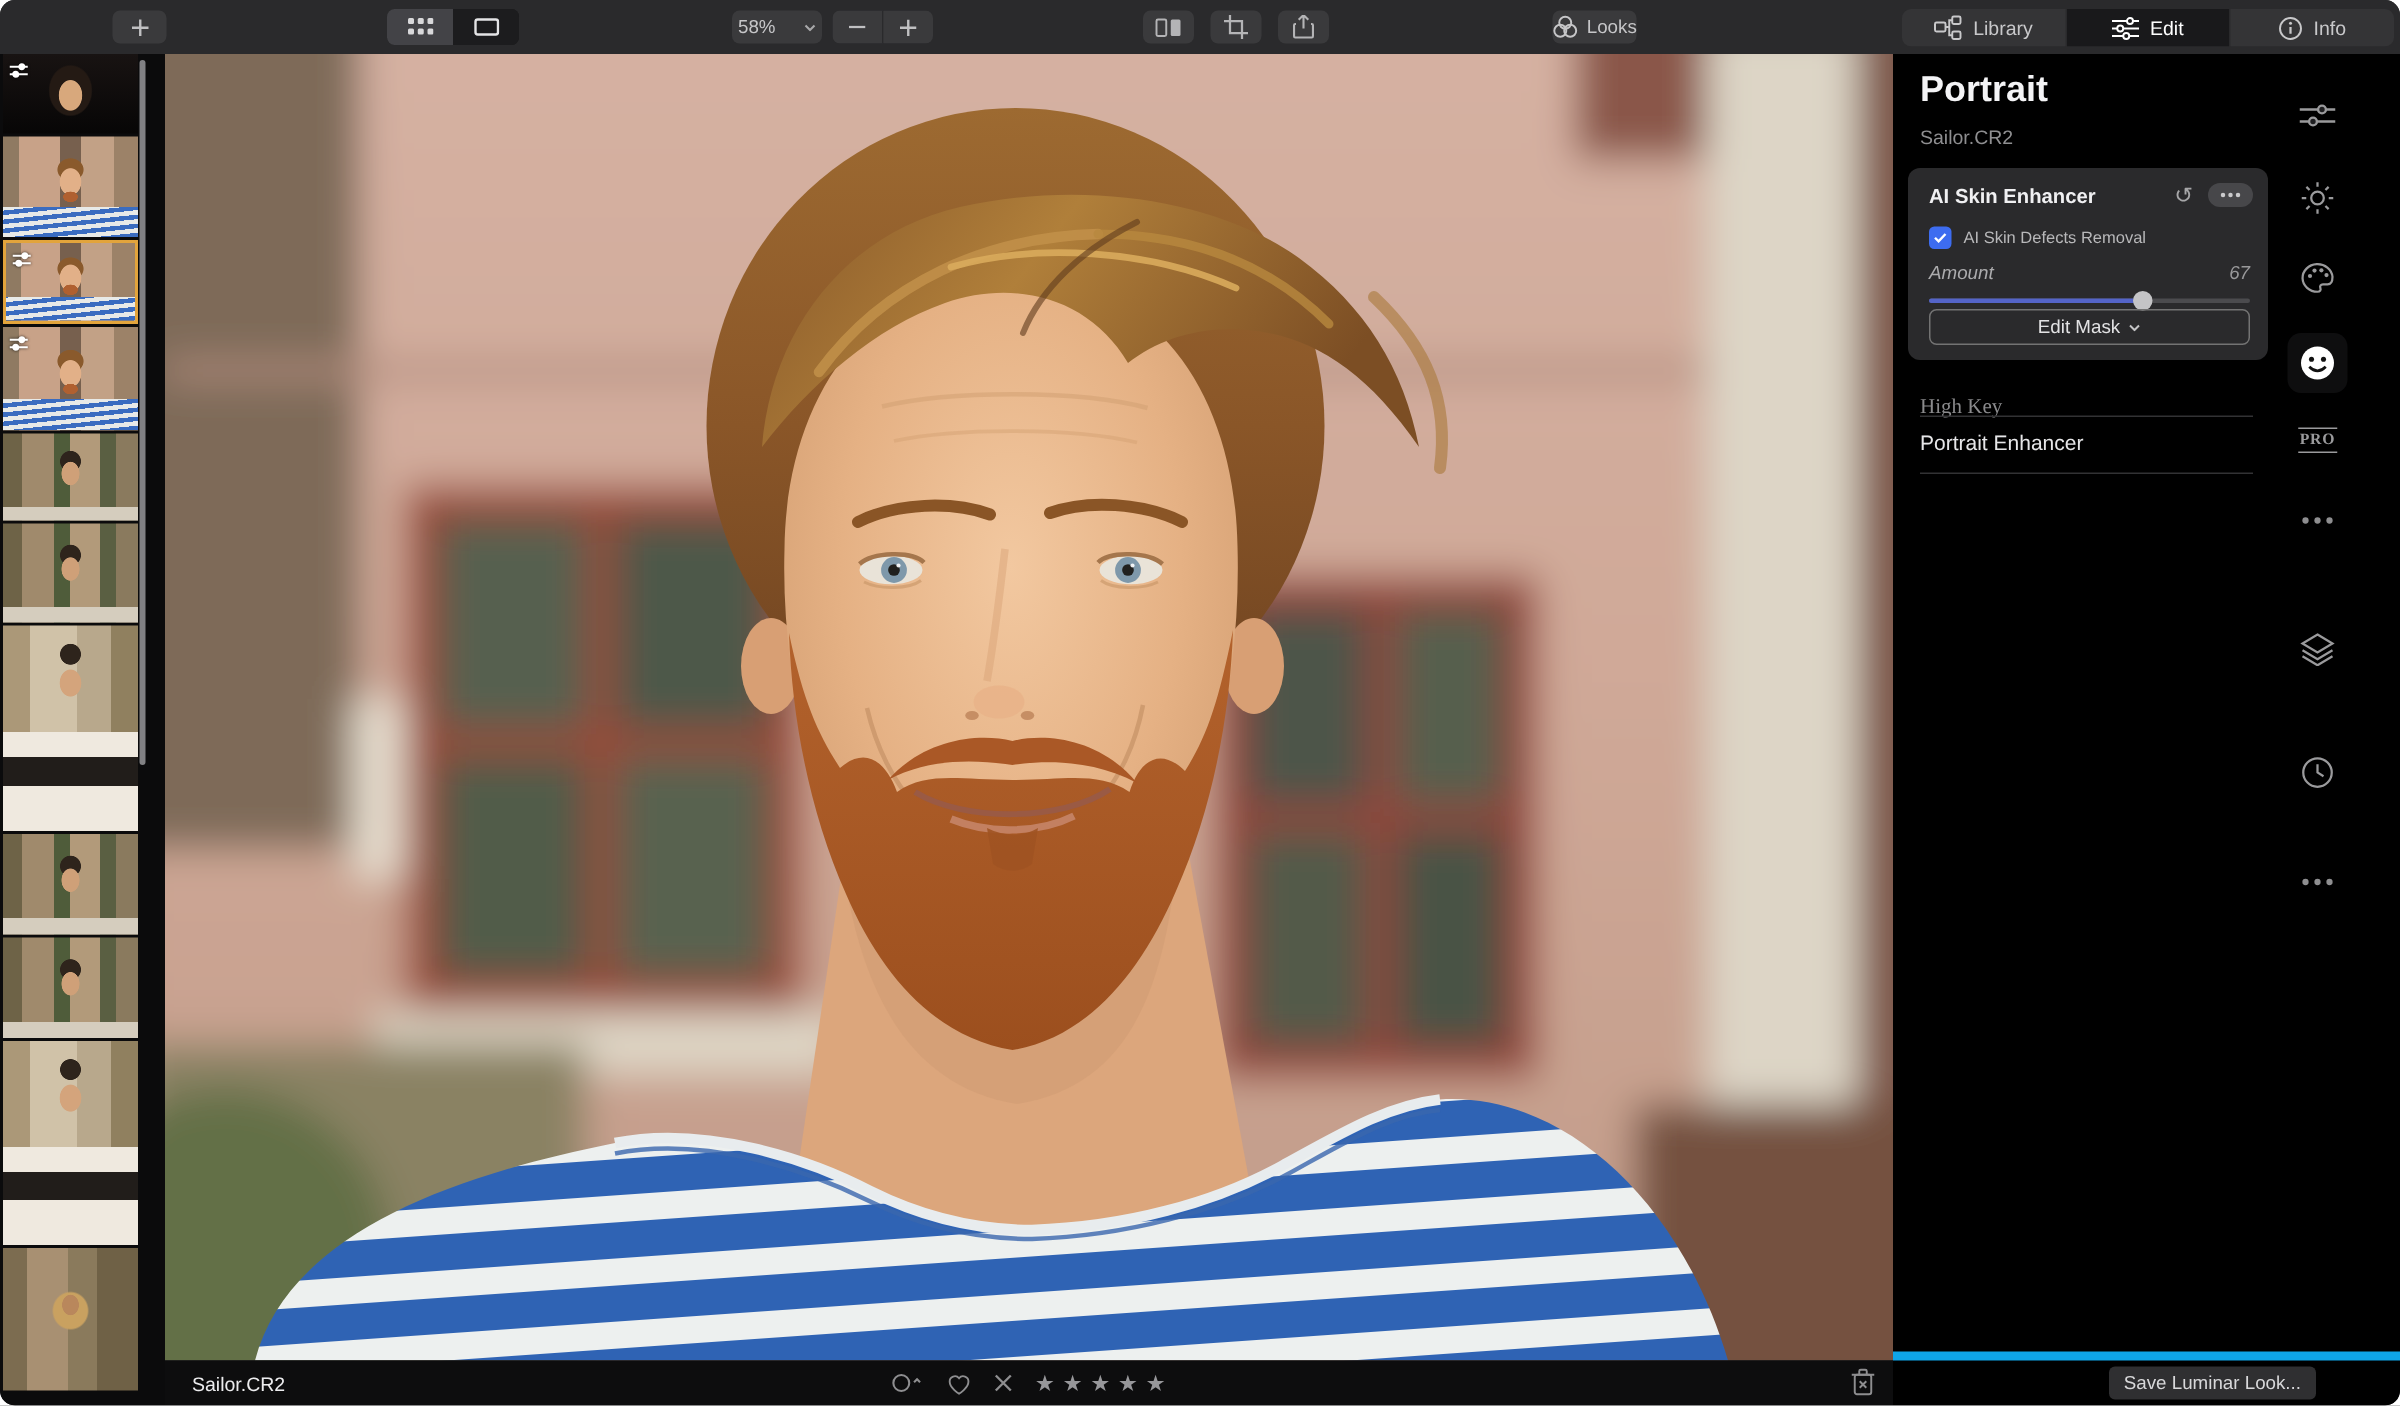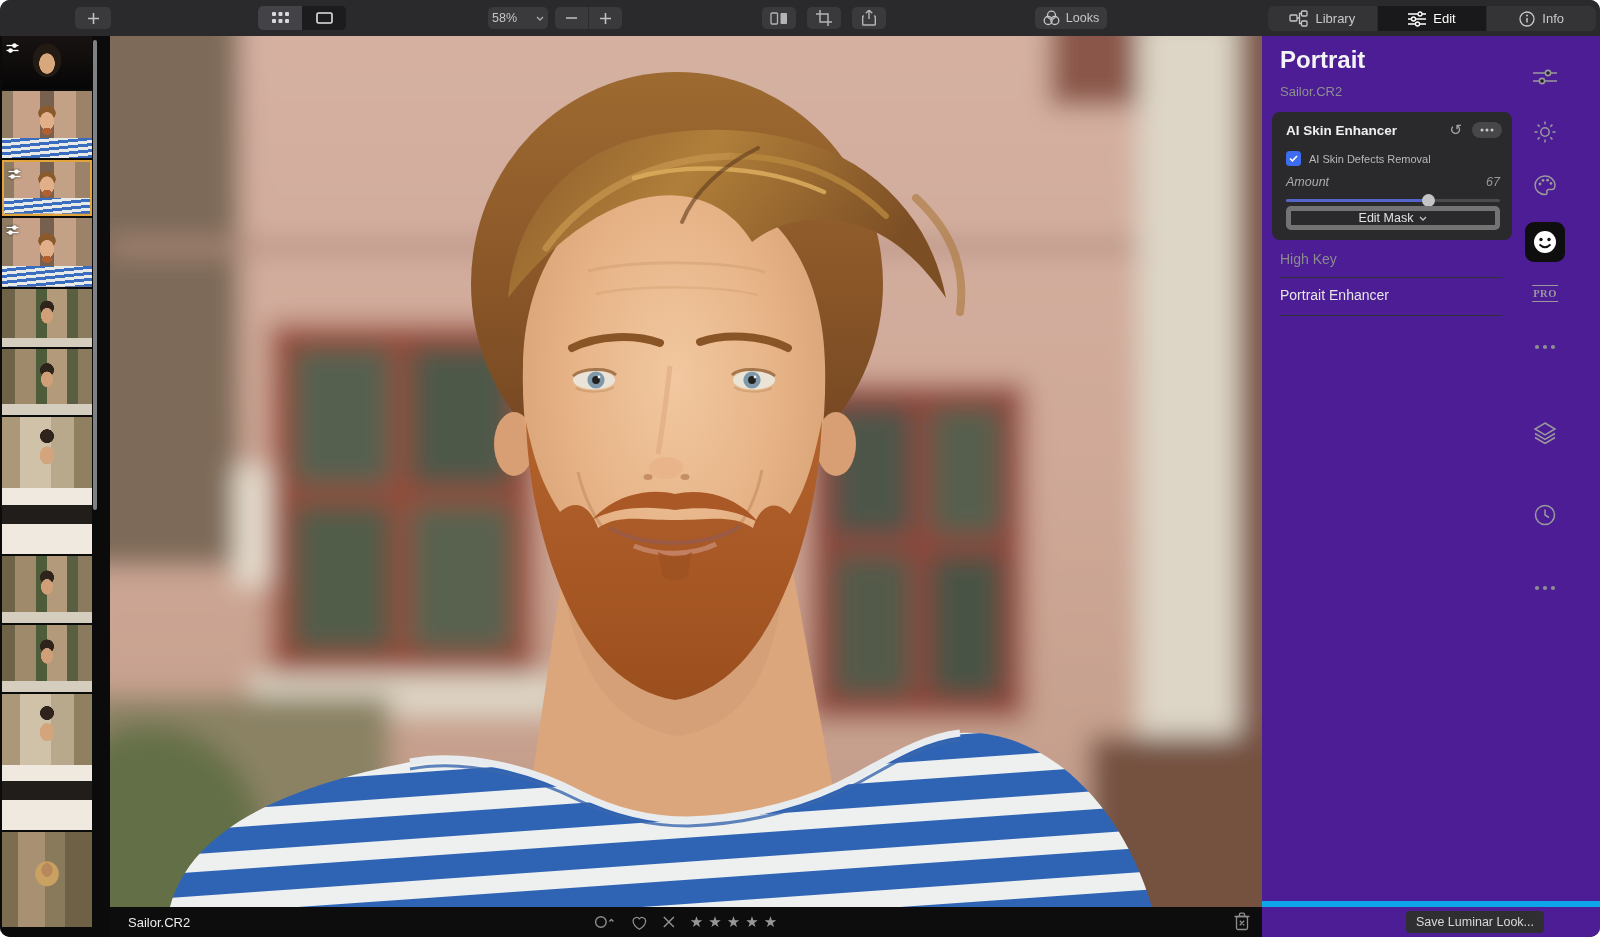--- a/index.html
+++ b/index.html
@@ -12,21 +12,21 @@
   .tb-plus{left:75px;width:36px;}
   .toggle{position:absolute;left:258px;top:6px;height:24px;display:flex;border-radius:5px;overflow:hidden;background:#1c1c1e;}
   .seg{width:44px;height:24px;display:flex;align-items:center;justify-content:center;}
   .seg.grid{background:#434347;}
   .seg.single{background:#1c1c1e;}
   .zoomdd{left:488px;width:60px;gap:19px;}
   .stepper{position:absolute;left:555px;top:7px;height:22px;display:flex;border-radius:5px;overflow:hidden;}
   .stepper .cell{width:33px;height:22px;background:#3a3a3c;display:flex;align-items:center;justify-content:center;color:#c6c6c8;}
   .stepper .cell:first-child{border-right:1px solid #2a2a2c;}
   .tb-ic{left:762px;width:34px;} .tb-crop{left:807px;width:34px;} .tb-share{left:852px;width:34px;}
-  .tb-looks{left:1035px;width:72px;gap:6px;}
+  .tb-looks{left:1035px;width:56px;gap:6px;}
   .tabgroup{position:absolute;right:4px;left:1268px;top:6px;height:25px;display:flex;gap:1px;border-radius:6px;overflow:hidden;}
   .tab{flex:1;background:#343436;display:flex;align-items:center;justify-content:center;gap:7px;
     color:#c8c8ca;font-size:13px;}
   .tab.active{background:#19191b;color:#ffffff;}
   
   .filmstrip{position:absolute;left:0;top:36px;width:110px;bottom:0;background:#0b0b0c;overflow:hidden;}
   .thumb{position:relative;width:90px;margin:0 0 2px 2px;box-sizing:border-box;background:#333;}
   .thumb.selected{border:2px solid #e2a43c;}
   .badge{position:absolute;top:3px;left:4px;filter:drop-shadow(0 0 1px rgba(0,0,0,.8));}
   .fs-scroll{position:absolute;right:13px;top:4px;width:4px;height:470px;background:#97979a;border-radius:2px;opacity:.85;}
@@ -53,39 +53,39 @@
     linear-gradient(90deg,#7c6c50 0 18%,#a89072 18% 48%,#8a7a5c 48% 70%,#6f6146 70%);}
   
   .canvas{position:absolute;left:110px;top:36px;width:1152px;height:871px;background:#262626;overflow:hidden;}
   .canvas svg{display:block;width:100%;height:100%;}
   .canvas-bar{position:absolute;left:110px;width:1152px;bottom:0;height:30px;background:#0d0d0e;display:flex;align-items:center;}
   .cb-name{margin-left:18px;color:#ececee;font-size:13px;}
   .cb-center{position:absolute;left:50%;transform:translateX(-50%);display:flex;align-items:center;gap:15px;color:#8e8e90;}
   .stars{display:flex;gap:4px;font-size:15px;color:#97979a;letter-spacing:1px;}
   .cb-trash{position:absolute;right:12px;top:5px;}
   
-  .rpanel{position:absolute;left:1262px;top:36px;right:0;bottom:0;background:#4c1d95;}
+  .rpanel{position:absolute;left:1262px;top:36px;right:0;bottom:0;background:#000000;}
   .p-title{position:absolute;left:18px;top:10px;font-size:24px;font-weight:bold;color:#f4f4f6;}
   .p-file{position:absolute;left:18px;top:48px;font-size:13px;color:#8e8e90;}
   .card{position:absolute;left:10px;top:76px;width:240px;height:128px;background:#2a2a2c;border-radius:8px;}
   .card-head{position:absolute;top:9px;left:14px;right:10px;display:flex;align-items:center;}
   .card-title{font-size:13.5px;font-weight:bold;color:#f0f0f2;flex:1;}
   .undo{color:#a6a6a8;font-size:15px;margin-right:10px;}
   .dots-pill{width:30px;height:16px;border-radius:8px;background:#47474a;display:flex;align-items:center;justify-content:center;}
   .chk-row{position:absolute;top:39px;left:14px;display:flex;align-items:center;gap:8px;}
   .checkbox{width:15px;height:15px;border-radius:3.5px;background:#3d6cf0;display:flex;align-items:center;justify-content:center;}
   .chk-label{font-size:11px;color:#b8b8ba;}
   .amt-row{position:absolute;top:63px;left:14px;right:12px;display:flex;justify-content:space-between;font-style:italic;}
   .amt-label{font-size:12.5px;color:#ababad;}
   .amt-val{font-size:12.5px;color:#98989a;}
   .slider{position:absolute;top:87px;left:14px;right:12px;height:3px;background:#4b4b4e;border-radius:2px;}
   .slider-fill{position:absolute;left:0;top:0;height:3px;background:#5464c8;border-radius:2px;}
   .slider-knob{position:absolute;top:-5px;width:13px;height:13px;margin-left:-7px;border-radius:50%;background:#c4c4c6;}
   .editmask{position:absolute;left:14px;right:12px;bottom:10px;height:24px;background:transparent;
-    border:5px solid #737373;border-radius:5px;color:#e2e2e4;font-size:12.5px;font-family:inherit;
+    border:1px solid #737373;border-radius:5px;color:#e2e2e4;font-size:12.5px;font-family:inherit;
     display:flex;align-items:center;justify-content:center;gap:6px;}
   .sec{position:absolute;left:18px;right:95px;font-size:14px;}
   .sec-dim{color:#8a8a8c;} .sec-lit{color:#e6e6e8;}
   .divider{position:absolute;left:18px;width:222px;height:1px;background:#323234;}
   .p-bottom{position:absolute;left:0;right:0;bottom:0;height:30px;border-top:6px solid #0ea5e9;
     display:flex;align-items:center;justify-content:flex-end;padding-right:56px;}
   .save-look{background:#2f2f31;border:none;border-radius:4px;color:#d8d8da;font-size:12.5px;
     font-family:inherit;padding:4px 10px;}
   
   .rail{position:absolute;right:16px;top:16px;width:78px;bottom:40px;font-family:Liberation Serif, serif;}
@@ -414,21 +414,21 @@
         <div class="slider-knob" style="left: 67%;"></div>
       </div>
       <button class="editmask">
         <span>Edit Mask</span>
         <svg width="8" height="5" viewBox="0 0 8 5">
             <path d="M1 1l3 3 3-3" stroke="#c4c4c6" stroke-width="1.3" fill="none"></path>
           </svg>
       </button>
     </div>
 
-    <div class="sec sec-dim" style="top:215px;">High Key</div>
+    <div class="sec sec-dim" style="top:228px;font-family:Liberation Serif, serif;">High Key</div>
     <div class="divider" style="top:241px;"></div>
     <div class="sec sec-lit" style="top:251px;">Portrait Enhancer</div>
     <div class="divider" style="top:279px;"></div>
 
     <div class="rail">
       <div class="rail-btn" style="top:15px;">
         <svg width="24" height="20" viewBox="0 0 24 20">
             <g stroke="#9a9a9c" stroke-width="1.6" fill="none">
               <path d="M0 6h24M0 14h24"></path>
               <circle cx="15" cy="6" r="2.6" fill="#1e1e20"></circle>

